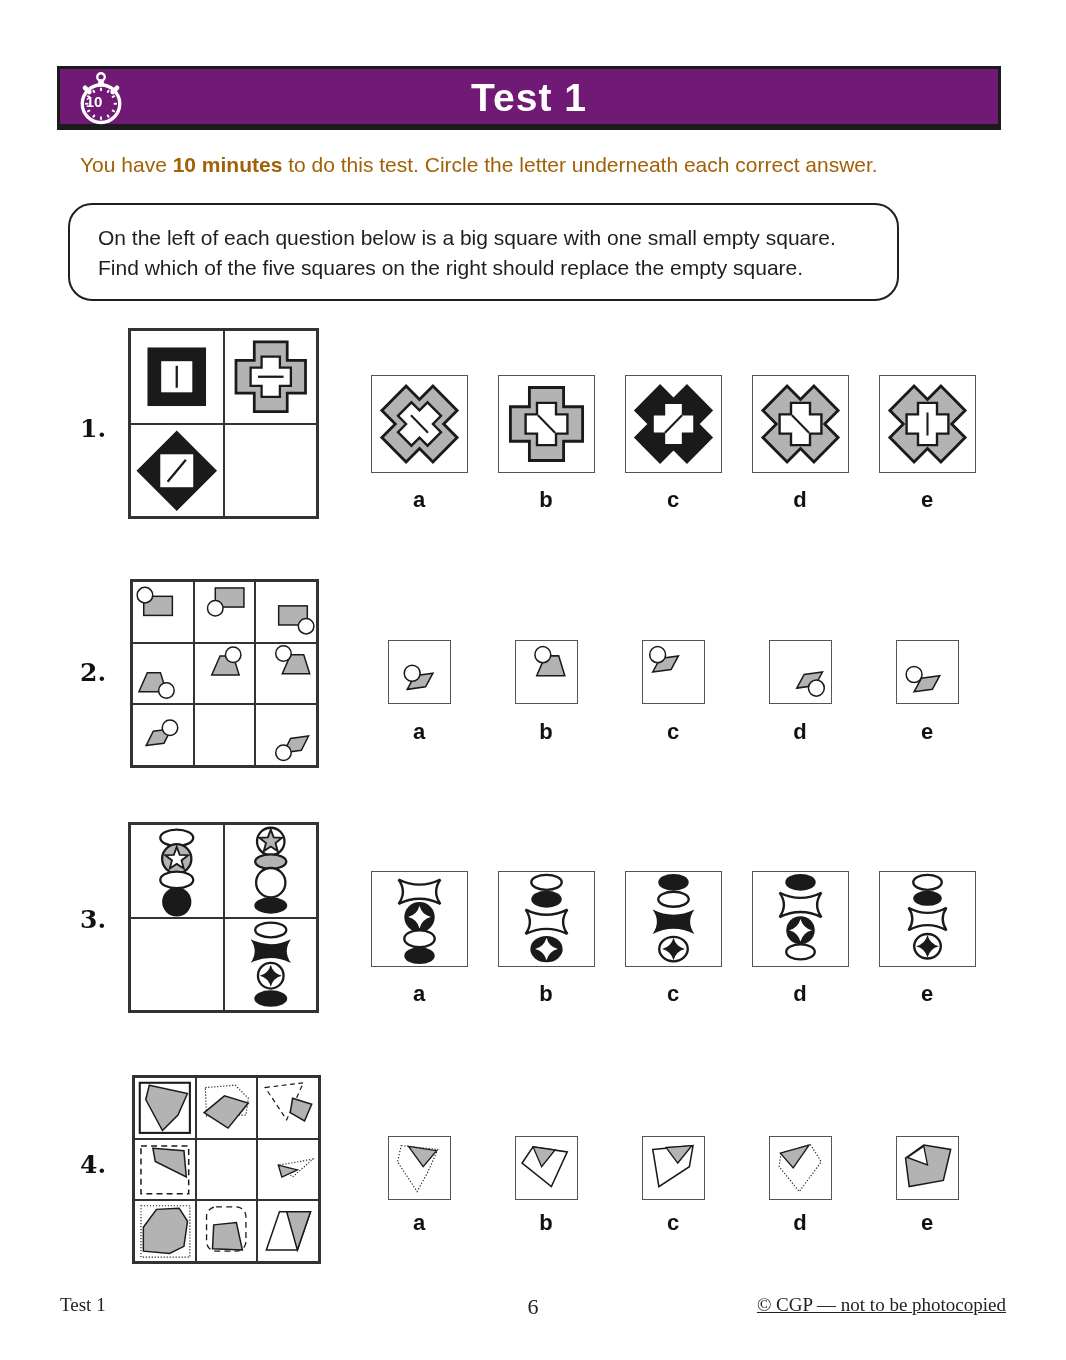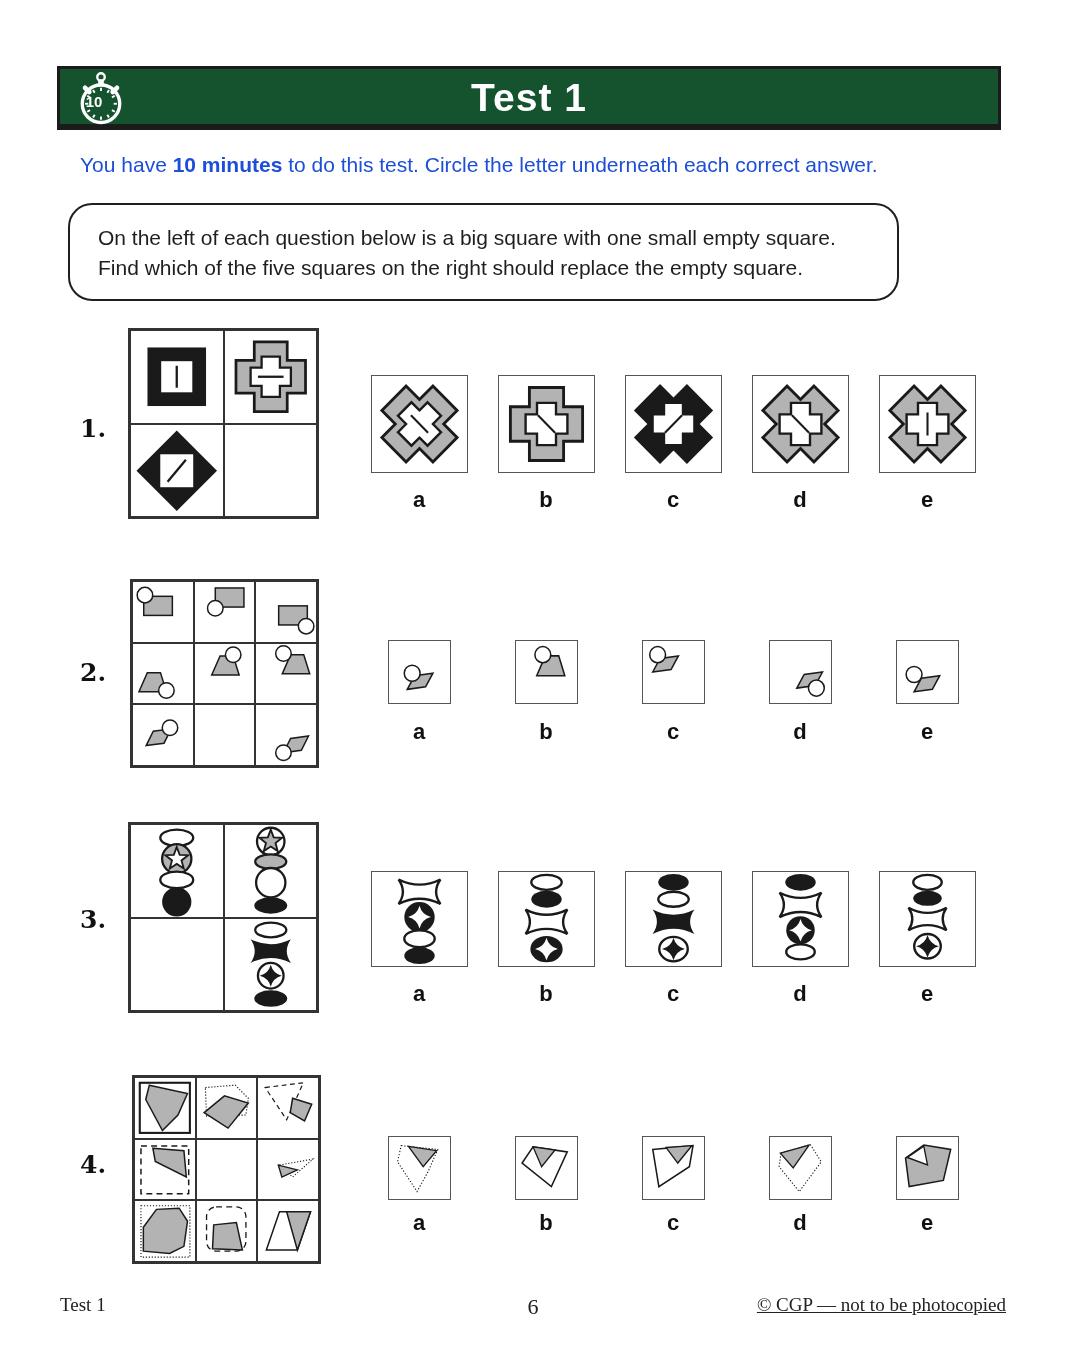--- a/index.html
+++ b/index.html
@@ -1,28 +1,28 @@
 <!DOCTYPE html>
 <html><head>
 <meta charset="utf-8">
 <style>
   html,body{margin:0;padding:0;background:#e8e8e8;}
   .page{position:relative;width:1066px;height:1360px;background:#ffffff;margin:0 auto;
         font-family:"Liberation Sans",sans-serif;color:#1a1a1a;overflow:hidden;}
   *{box-sizing:border-box;}
 
   .header-bar{position:absolute;left:57px;top:66px;width:944px;height:64px;
-      background:#14532d;border:3px solid #1b1b1b;border-bottom-width:6px;}
+      background:#701a75;border:3px solid #1b1b1b;border-bottom-width:6px;}
   .header-bar .title{position:absolute;left:0;right:0;top:3px;text-align:center;
       color:#ffffff;font-size:39px;font-weight:bold;letter-spacing:1px;line-height:52px;}
   .stopwatch{position:absolute;left:12px;top:1px;width:58px;height:60px;}
   .timer-text{position:absolute;left:12px;top:24px;width:58px;text-align:center;
       color:#ffffff;font-weight:bold;font-size:15px;letter-spacing:0;transform:translateX(-7px);}
 
-  .intro{position:absolute;left:80px;top:153px;width:900px;font-size:21px;color:#1d4ed8;}
+  .intro{position:absolute;left:80px;top:153px;width:900px;font-size:21px;color:#a16207;}
   .inst-box{position:absolute;left:68px;top:203px;width:831px;height:98px;
       border:2.5px solid #1f1f1f;border-radius:24px;padding:18px 20px 0 28px;
       font-size:21px;line-height:30px;color:#1f1f1f;}
 
   .q-number{position:absolute;font-family:"DejaVu Serif","Liberation Serif",serif;
       font-weight:bold;font-size:25px;color:#111;}
   .q-grid{position:absolute;display:grid;border:2px solid #333;background:#fff;}
   .q-cell{border:1px solid #333;position:relative;background:#fff;}
   .q-cell svg{display:block;width:100%;height:100%;}
 

